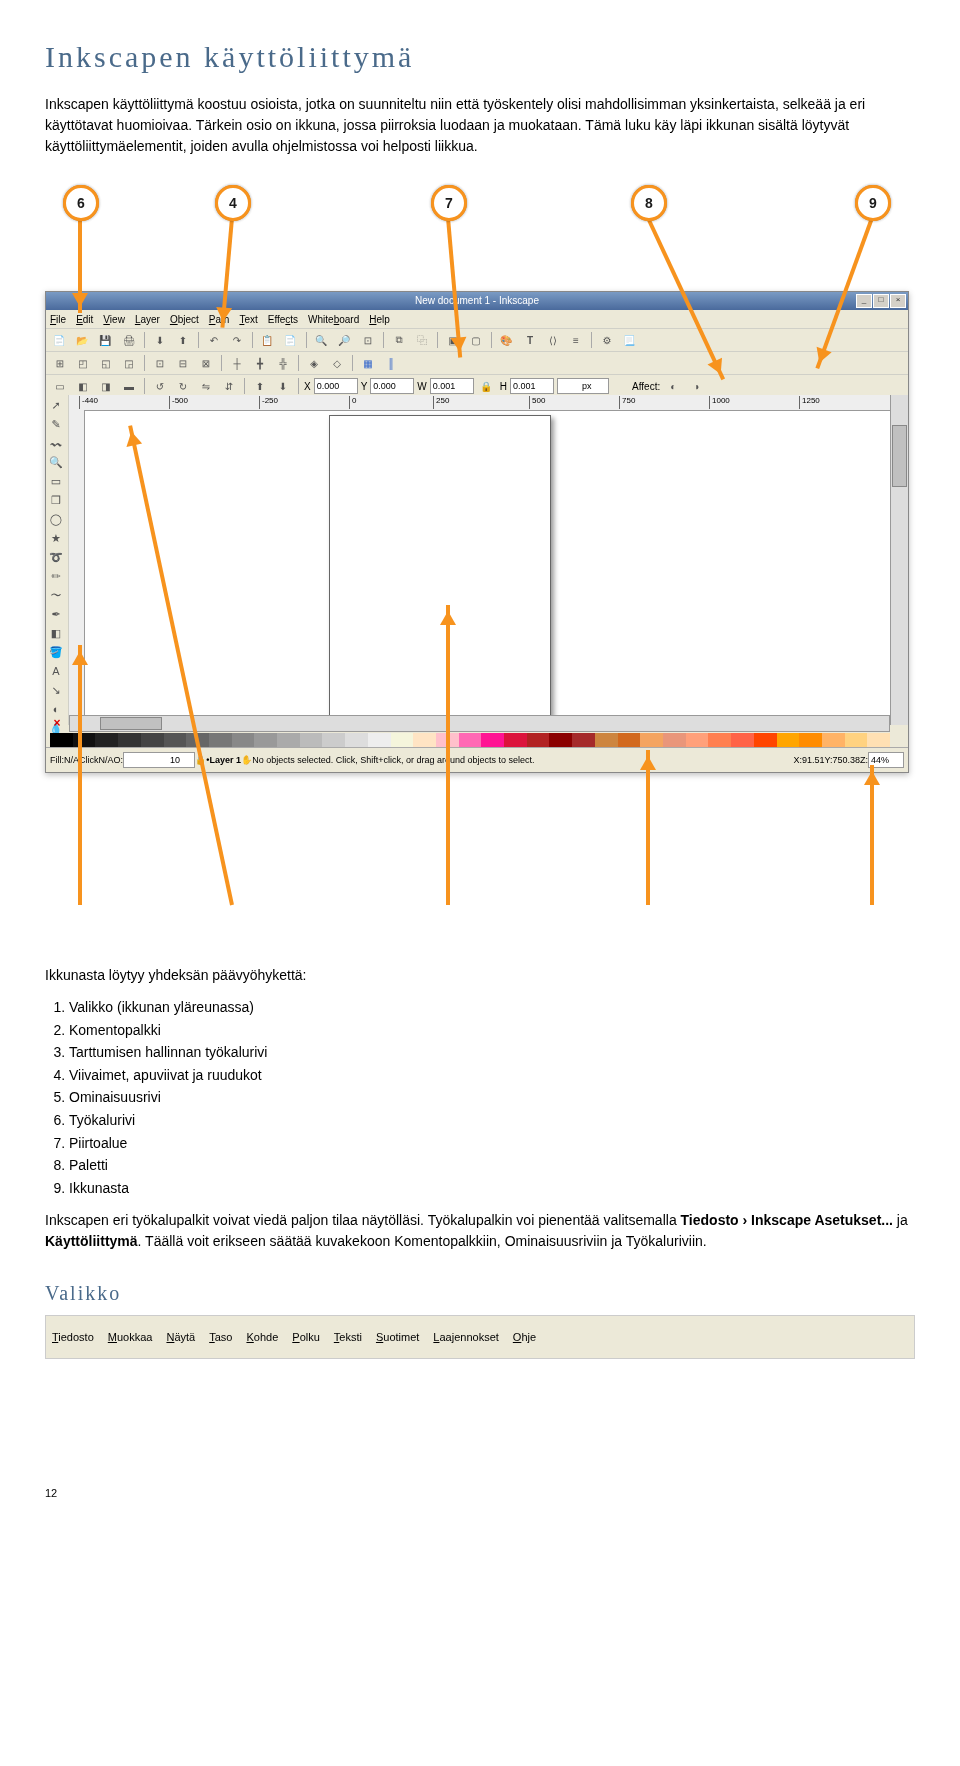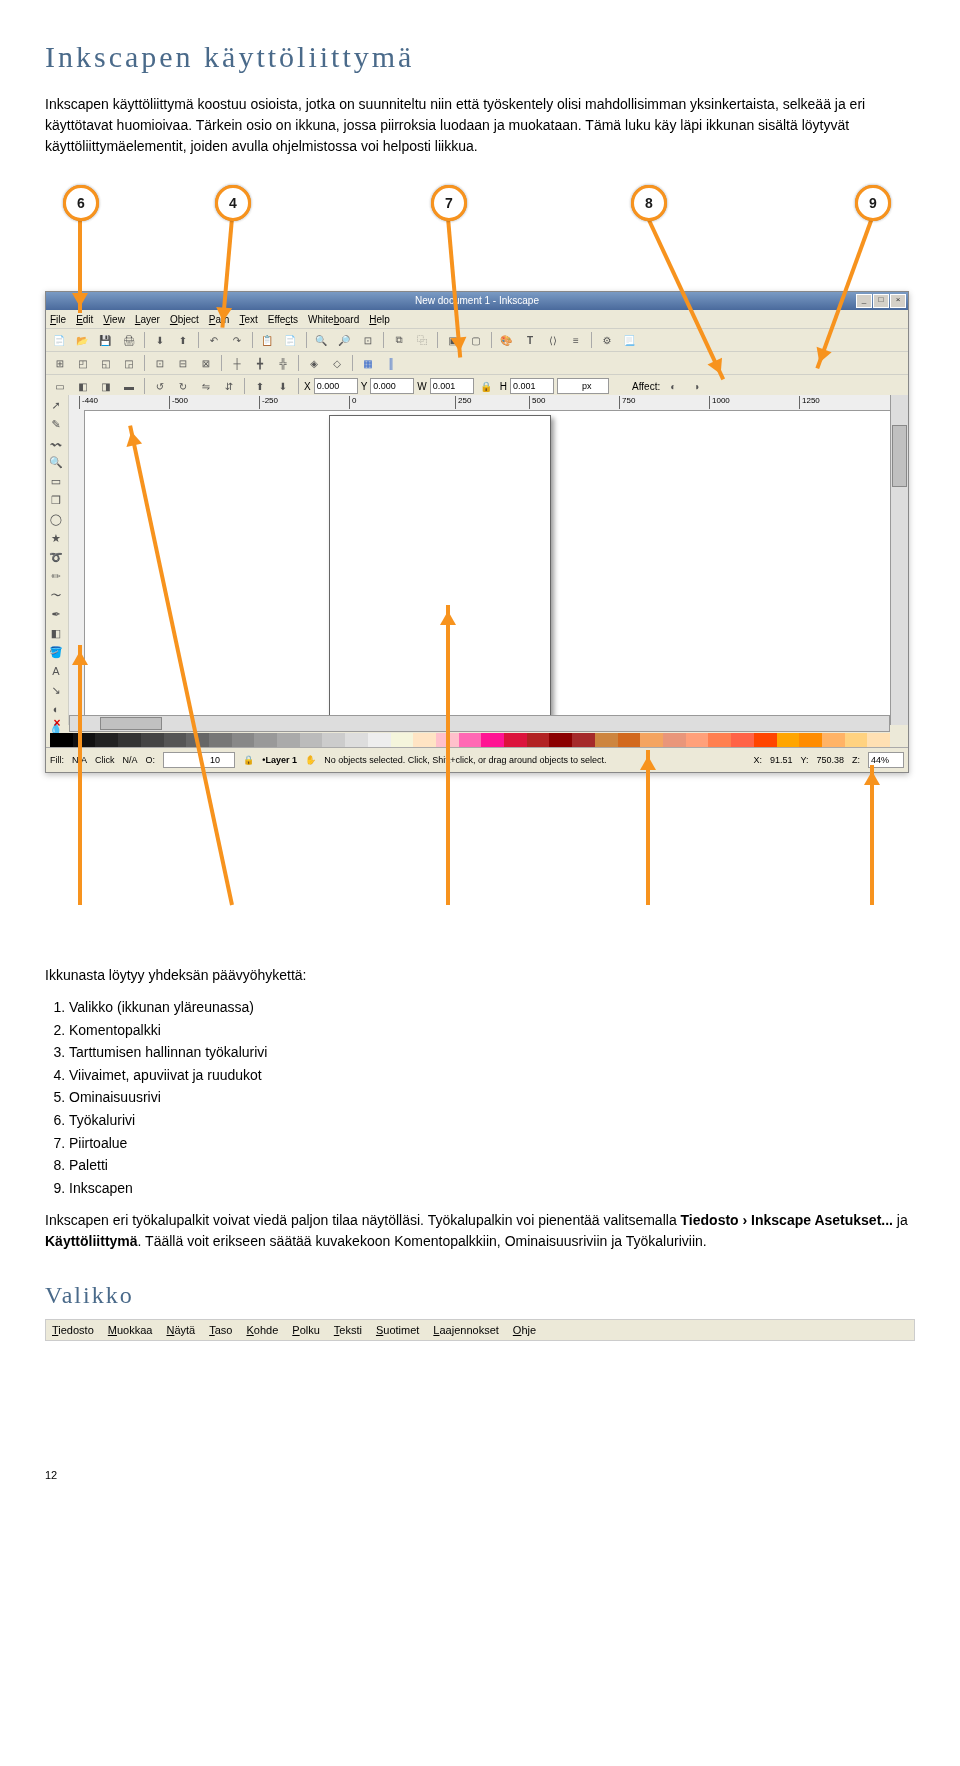--- a/index.html
+++ b/index.html
@@ -1,17 +1,17 @@
 <!DOCTYPE html>
 <html><head>
 <meta charset="utf-8">
 <style>
 body{margin:0;padding:40px 45px;background:#fff;font-family:Verdana,Geneva,sans-serif;font-size:14px;color:#000;width:870px}
 h1{font-family:Georgia,serif;font-weight:normal;font-size:30px;color:#4a6a8a;letter-spacing:3px;margin:0 0 20px 0}
-h2{font-family:Georgia,serif;font-weight:normal;font-size:24px;color:#4a6a8a;letter-spacing:2px;margin:30px 0 10px 0}
+h2{font-family:Georgia,serif;font-weight:normal;font-size:20px;color:#4a6a8a;letter-spacing:2px;margin:30px 0 10px 0}
 p{line-height:1.5;margin:10px 0}
 .intro{margin-bottom:28px}
 .figure{position:relative;width:862px;height:760px;margin:20px 0}
 .callout{position:absolute;width:30px;height:30px;border-radius:50%;background:#fff;border:3px solid #f7931e;display:flex;align-items:center;justify-content:center;font-weight:bold;font-size:14px;color:#1a1a1a;z-index:10;box-shadow:0 0 3px rgba(0,0,0,.2)}
 .arrow{position:absolute;background:#f7931e;width:4px;transform-origin:top center;z-index:5}
 .arrow::after{content:"";position:absolute;bottom:-2px;left:-6px;border:8px solid transparent;border-top:14px solid #f7931e}
 .win{position:absolute;top:106px;left:0;width:862px;height:480px;background:#ece9d8;border:1px solid #888;box-shadow:0 2px 6px rgba(0,0,0,.25)}
 .titlebar{height:18px;background:linear-gradient(to bottom,#7a9bc4,#4a6a9c);color:#fff;font-size:10px;text-align:center;line-height:18px;position:relative}
 .titlebar .btns{position:absolute;right:2px;top:2px;display:flex;gap:1px}
 .titlebar .btn{width:14px;height:12px;background:#d4d0c8;border:1px solid #fff;font-size:8px;line-height:10px;color:#333;text-align:center}
@@ -28,27 +28,27 @@
 .canvas{position:absolute;left:23px;top:103px;right:18px;height:330px;background:#fff;overflow:hidden}
 .ruler-h{position:absolute;top:0;left:0;right:0;height:15px;background:#eee;border-bottom:1px solid #999;font-size:8px}
 .ruler-h span{position:absolute;top:1px;border-left:1px solid #666;padding-left:2px;height:13px}
 .ruler-v{position:absolute;top:15px;left:0;width:15px;bottom:0;background:#eee;border-right:1px solid #999}
 .page{position:absolute;left:260px;top:20px;width:220px;height:300px;background:#fff;border:1px solid #666;box-shadow:3px 3px 5px rgba(0,0,0,.4)}
 .hscroll{position:absolute;bottom:40px;left:23px;right:18px;height:15px;background:#ddd;border:1px solid #999}
 .hscroll .thumb{position:absolute;left:30px;top:1px;width:60px;height:11px;background:#c0c0c0;border:1px solid #888}
 .hscroll .x{position:absolute;left:-20px;top:0;width:14px;height:14px;color:#d00;font-weight:bold;font-size:12px;text-align:center}
 .palette{position:absolute;bottom:25px;left:4px;right:18px;height:14px;display:flex}
 .sw{flex:1;height:14px}
-.status{position:absolute;bottom:0;left:0;right:0;height:24px;background:#ece9d8;border-top:1px solid #aaa;font-size:9px;display:flex;align-items:center;padding:0 4px;gap:8px}
+.status{position:absolute;bottom:0;left:0;right:0;height:24px;background:#ece9d8;border-top:1px solid #aaa;font-size:9px;display:flex;align-items:center;padding:0 4px;}
 .vscroll{position:absolute;right:0;top:103px;width:17px;height:330px;background:#ddd;border-left:1px solid #999}
 .vscroll .vthumb{position:absolute;top:30px;left:1px;width:13px;height:60px;background:#c0c0c0;border:1px solid #888}
 ol{margin:12px 0;padding-left:24px}
 ol li{margin:3px 0;line-height:1.4}
 ol li span{font-weight:normal}
-.menubar2{margin-top:10px;height:20px;background:#ece9d8;border:1px solid #ccc;font-size:11px;display:flex;align-items:center;padding:0 6px;gap:14px}
+.menubar2{margin-top:10px;height:20px;background:#ece9d8;border:1px solid #ccc;font-size:11px;display:flex;align-items:center;padding:11px 6px;gap:14px}
 .menubar2 span u{text-decoration:underline}
 .pagenum{position:absolute;bottom:0;left:0;font-size:11px}
 .pagefoot{position:relative;height:60px;margin-top:80px}
 </style>
 </head>
 <body>
 
 <h1>Inkscapen käyttöliittymä</h1>
 
 <p class="intro">Inkscapen käyttöliittymä koostuu osioista, jotka on suunniteltu niin että työskentely olisi mahdollisimman yksinkertaista, selkeää ja eri käyttötavat huomioivaa. Tärkein osio on ikkuna, jossa piirroksia luodaan ja muokataan. Tämä luku käy läpi ikkunan sisältä löytyvät käyttöliittymäelementit, joiden avulla ohjelmistossa voi helposti liikkua.</p>
@@ -207,21 +207,21 @@
       <div class="t">◐</div>
       <div class="t">💧</div>
     </div>
 
     <div class="canvas">
       <div class="ruler-h">
         <span style="left:10px">-440</span>
         <span style="left:100px">-500</span>
         <span style="left:190px">-250</span>
         <span style="left:280px">0</span>
-        <span style="left:386px">250</span>
+        <span style="left:364px">250</span>
         <span style="left:460px">500</span>
         <span style="left:550px">750</span>
         <span style="left:640px">1000</span>
         <span style="left:730px">1250</span>
       </div>
       <div class="ruler-v"></div>
       <div class="page"></div>
     </div>
 
     <div class="vscroll">
@@ -298,21 +298,21 @@
 
 <ol>
   <li><span>Valikko (ikkunan yläreunassa)</span></li>
   <li><span>Komentopalkki</span></li>
   <li><span>Tarttumisen hallinnan työkalurivi</span></li>
   <li><span>Viivaimet, apuviivat ja ruudukot</span></li>
   <li><span>Ominaisuusrivi</span></li>
   <li><span>Työkalurivi</span></li>
   <li><span>Piirtoalue</span></li>
   <li><span>Paletti</span></li>
-  <li><span>Inkscapen</span></li>
+  <li><span>Ikkunasta</span></li>
 </ol>
 
 <p>
   <span>Inkscapen eri työkalupalkit voivat viedä paljon tilaa näytölläsi. Työkalupalkin voi pienentää valitsemalla </span><b>Tiedosto › Inkscape Asetukset...</b><span> ja </span><b>Käyttöliittymä</b><span>. Täällä voit erikseen säätää kuvakekoon Komentopalkkiin, Ominaisuusriviin ja Työkaluriviin.</span>
 </p>
 
 <h2>Valikko</h2>
 
 <div class="menubar2">
   <span><u>T</u>iedosto</span>

